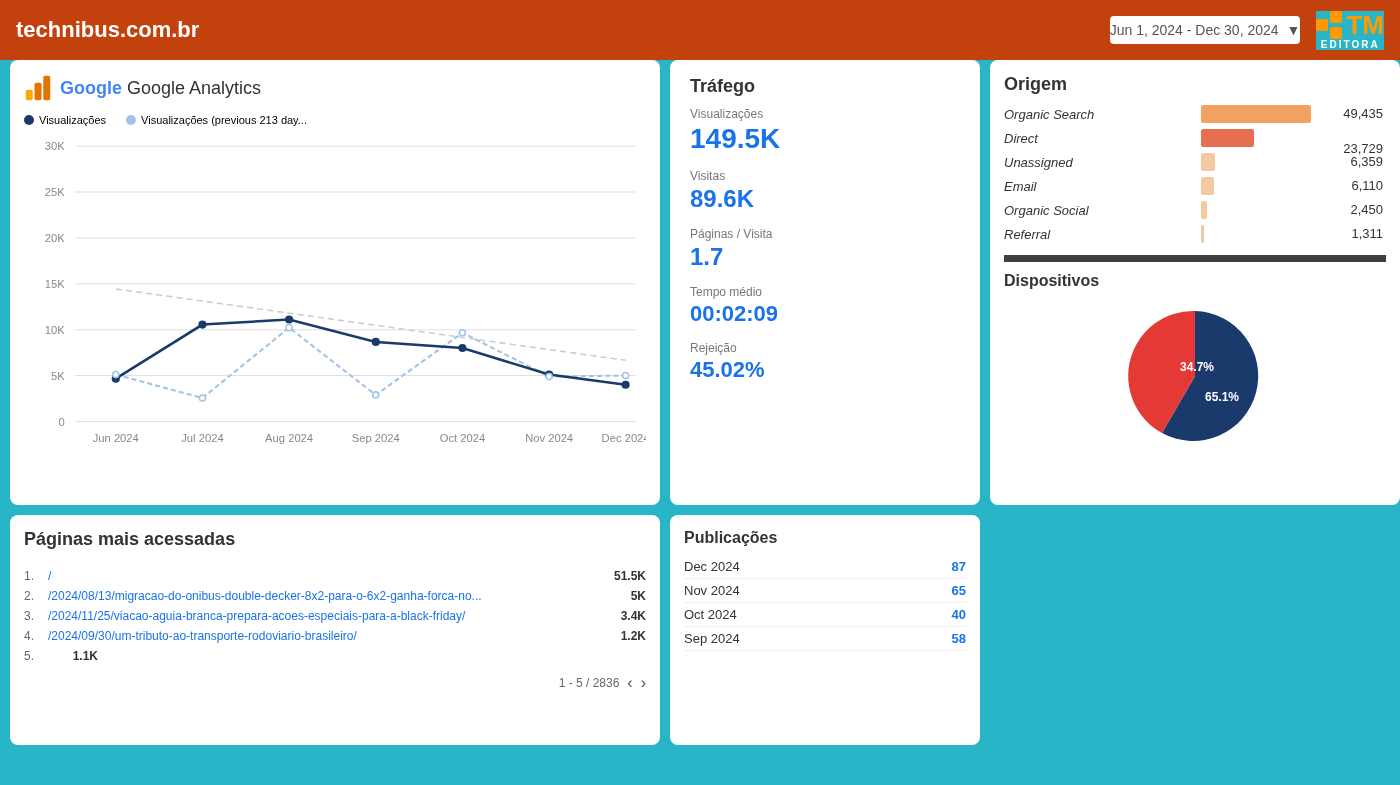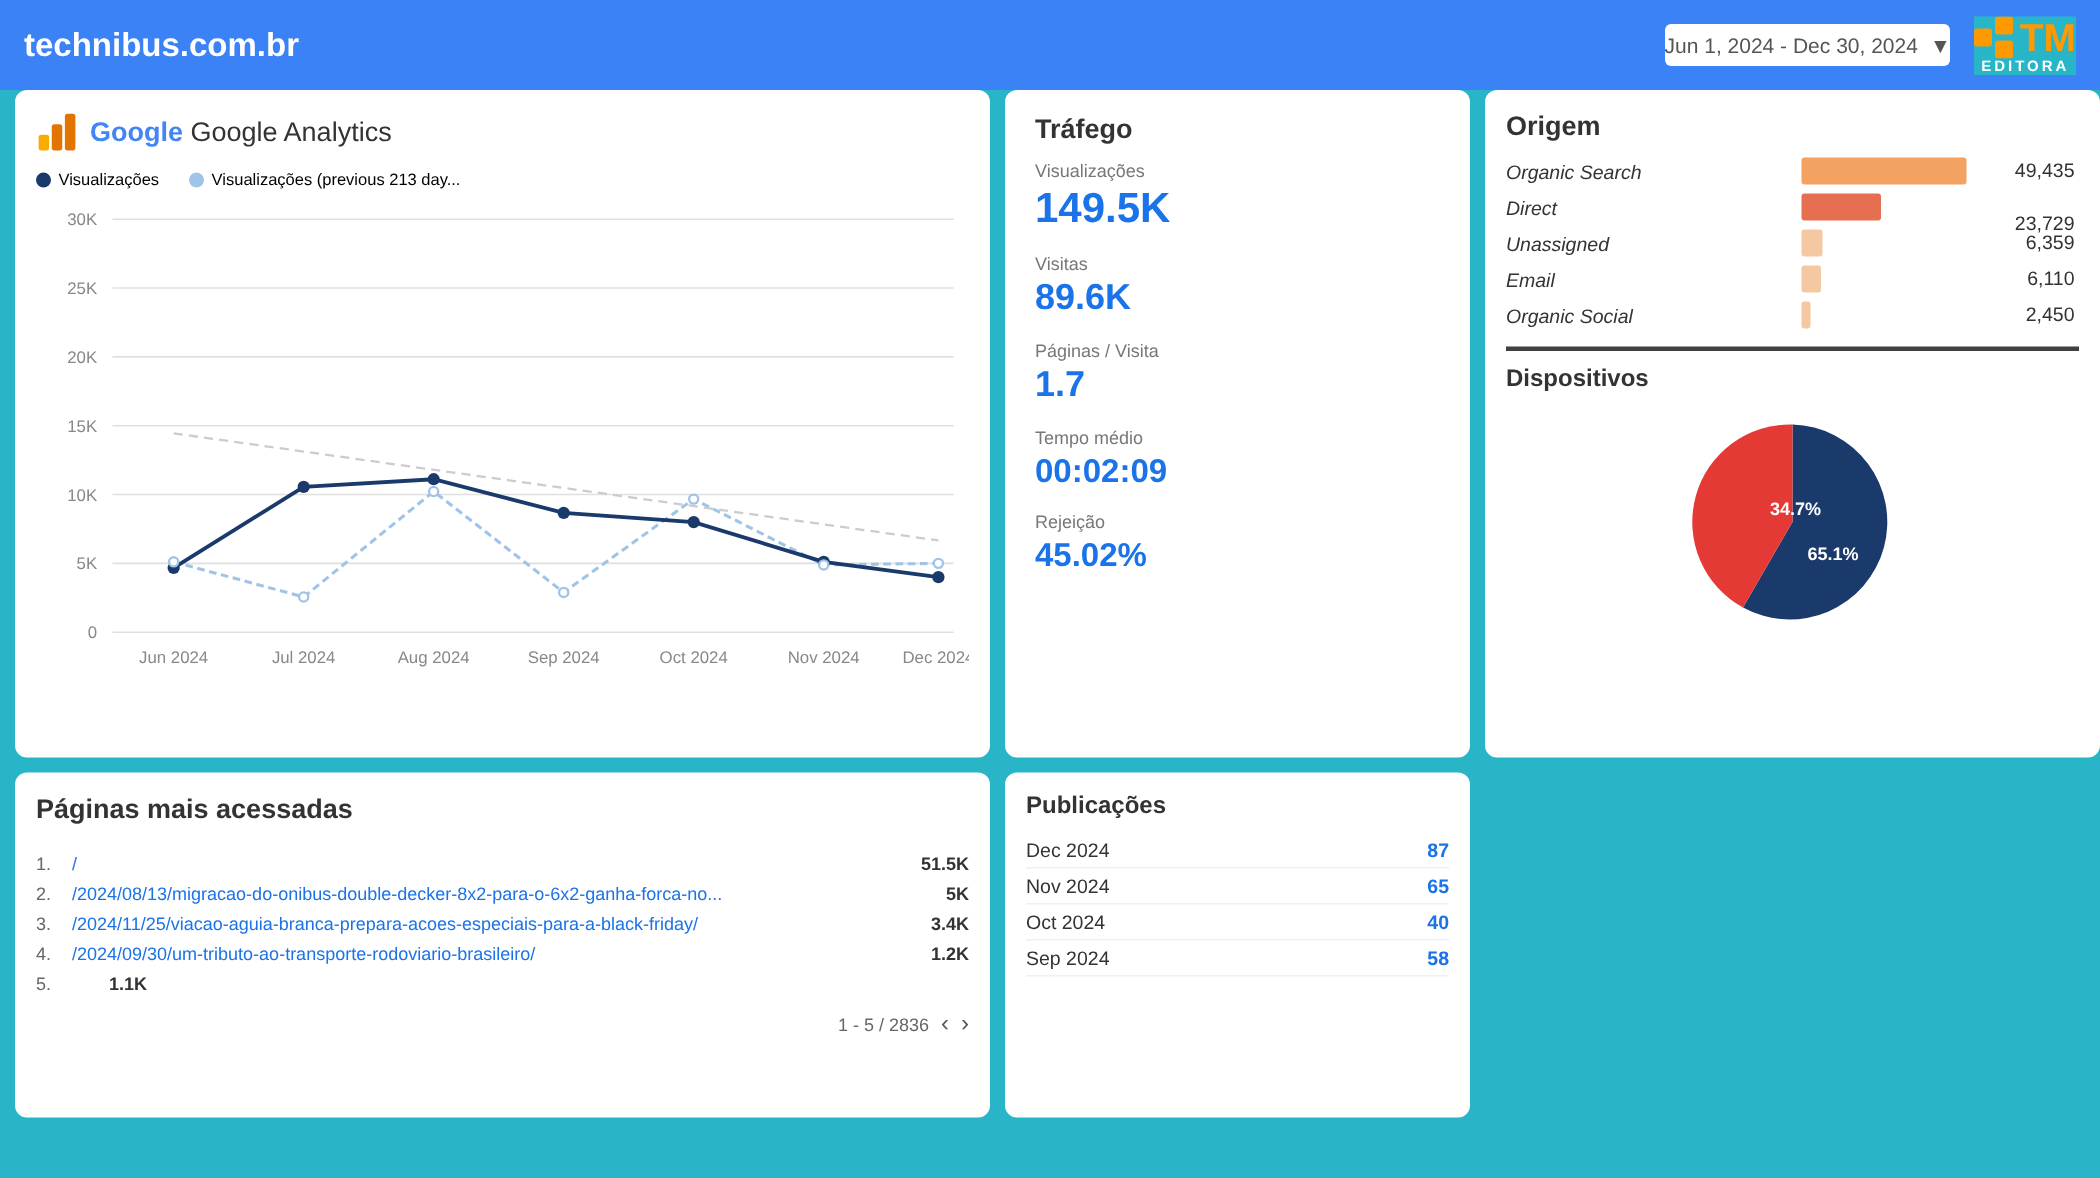--- a/index.html
+++ b/index.html
@@ -7,21 +7,21 @@
       font-family: Arial, sans-serif;
       background: #29b5c8;
       width: 1400px;
       height: 785px;
       overflow: hidden;
       font-size: 13px;
     }
 
     
     .header {
-      background: #3b82f6;
+      background: #c2410c;
       display: flex;
       align-items: center;
       justify-content: space-between;
       padding: 8px 16px;
       height: 60px;
     }
     .header-title {
       color: white;
       font-size: 22px;
       font-weight: bold;
@@ -164,21 +164,21 @@
       height: 100%;
       border-radius: 2px;
     }
     .origem-bar.orange { background: #f4a261; }
     .origem-bar.salmon { background: #e76f51; }
     .origem-bar.light { background: #f4c8a0; }
 
     
     .dispositivos-section {
       margin-top: 12px;
-      border-top: 3px solid #404040;
+      border-top: 7px solid #404040;
       padding-top: 10px;
     }
     .dispositivos-title {
       font-size: 16px;
       font-weight: bold;
       color: #333;
       margin-bottom: 6px;
     }
     .pie-container {
       display: flex;
@@ -392,20 +392,27 @@
       <span style="position:absolute;right:-52px;top:1px;font-size:13px;color:#333;">6,110</span>
     </div>
   </div>
         <div class="origem-row">
     <span class="origem-name">Organic Social</span>
     <div style="position:relative;width:130px;margin-right:55px;">
       <div class="origem-bar light" style="width:6px;height:18px;border-radius:2px;"></div>
       <span style="position:absolute;right:-52px;top:1px;font-size:13px;color:#333;">2,450</span>
     </div>
   </div>
+        <div class="origem-row">
+    <span class="origem-name">Referral</span>
+    <div style="position:relative;width:130px;margin-right:55px;">
+      <div class="origem-bar light" style="width:3px;height:18px;border-radius:2px;"></div>
+      <span style="position:absolute;right:-52px;top:1px;font-size:13px;color:#333;">1,311</span>
+    </div>
+  </div>
       </div>
 
     <div class="dispositivos-section">
       <div class="dispositivos-title">Dispositivos</div>
       <div class="pie-container">
         <svg width="180" height="160" viewBox="0 0 180 160">
 
           <path d="M90,80 L90,15 A65,65 0 1 1 57,137 Z" fill="#1a3a6b"></path>
 
           <path d="M90,80 L57,137 A65,65 0 0 1 90,15 Z" fill="#e53935"></path>

